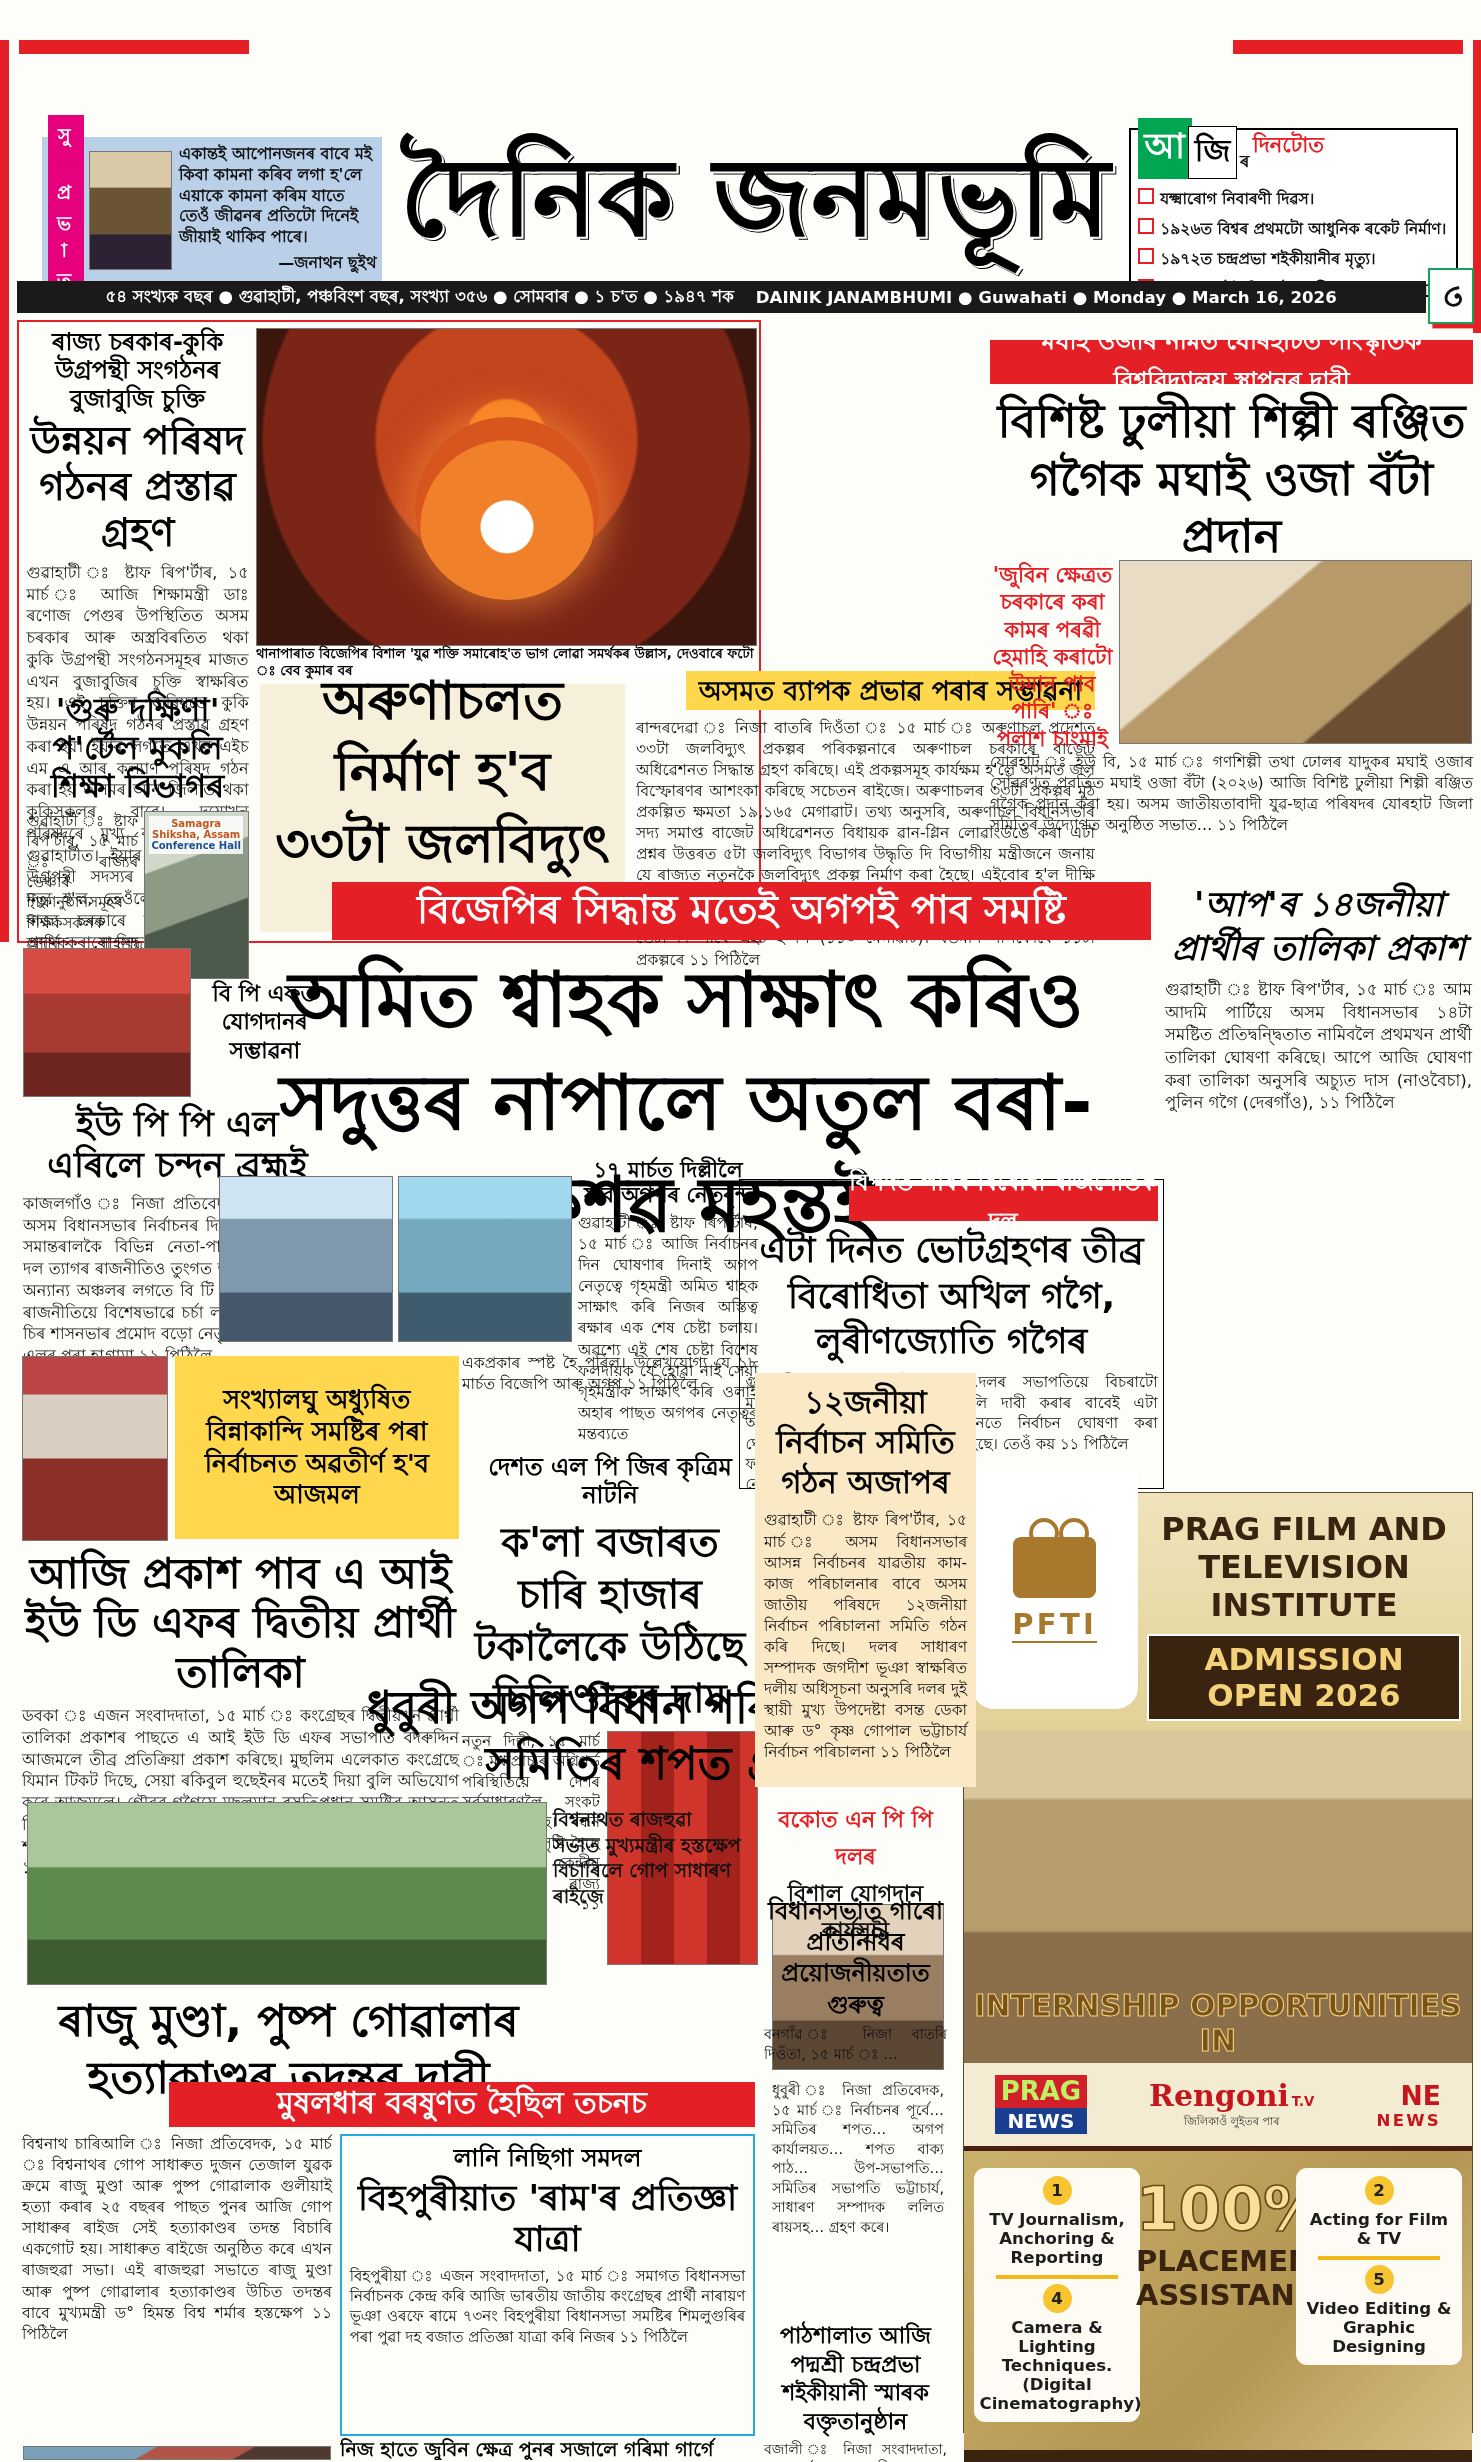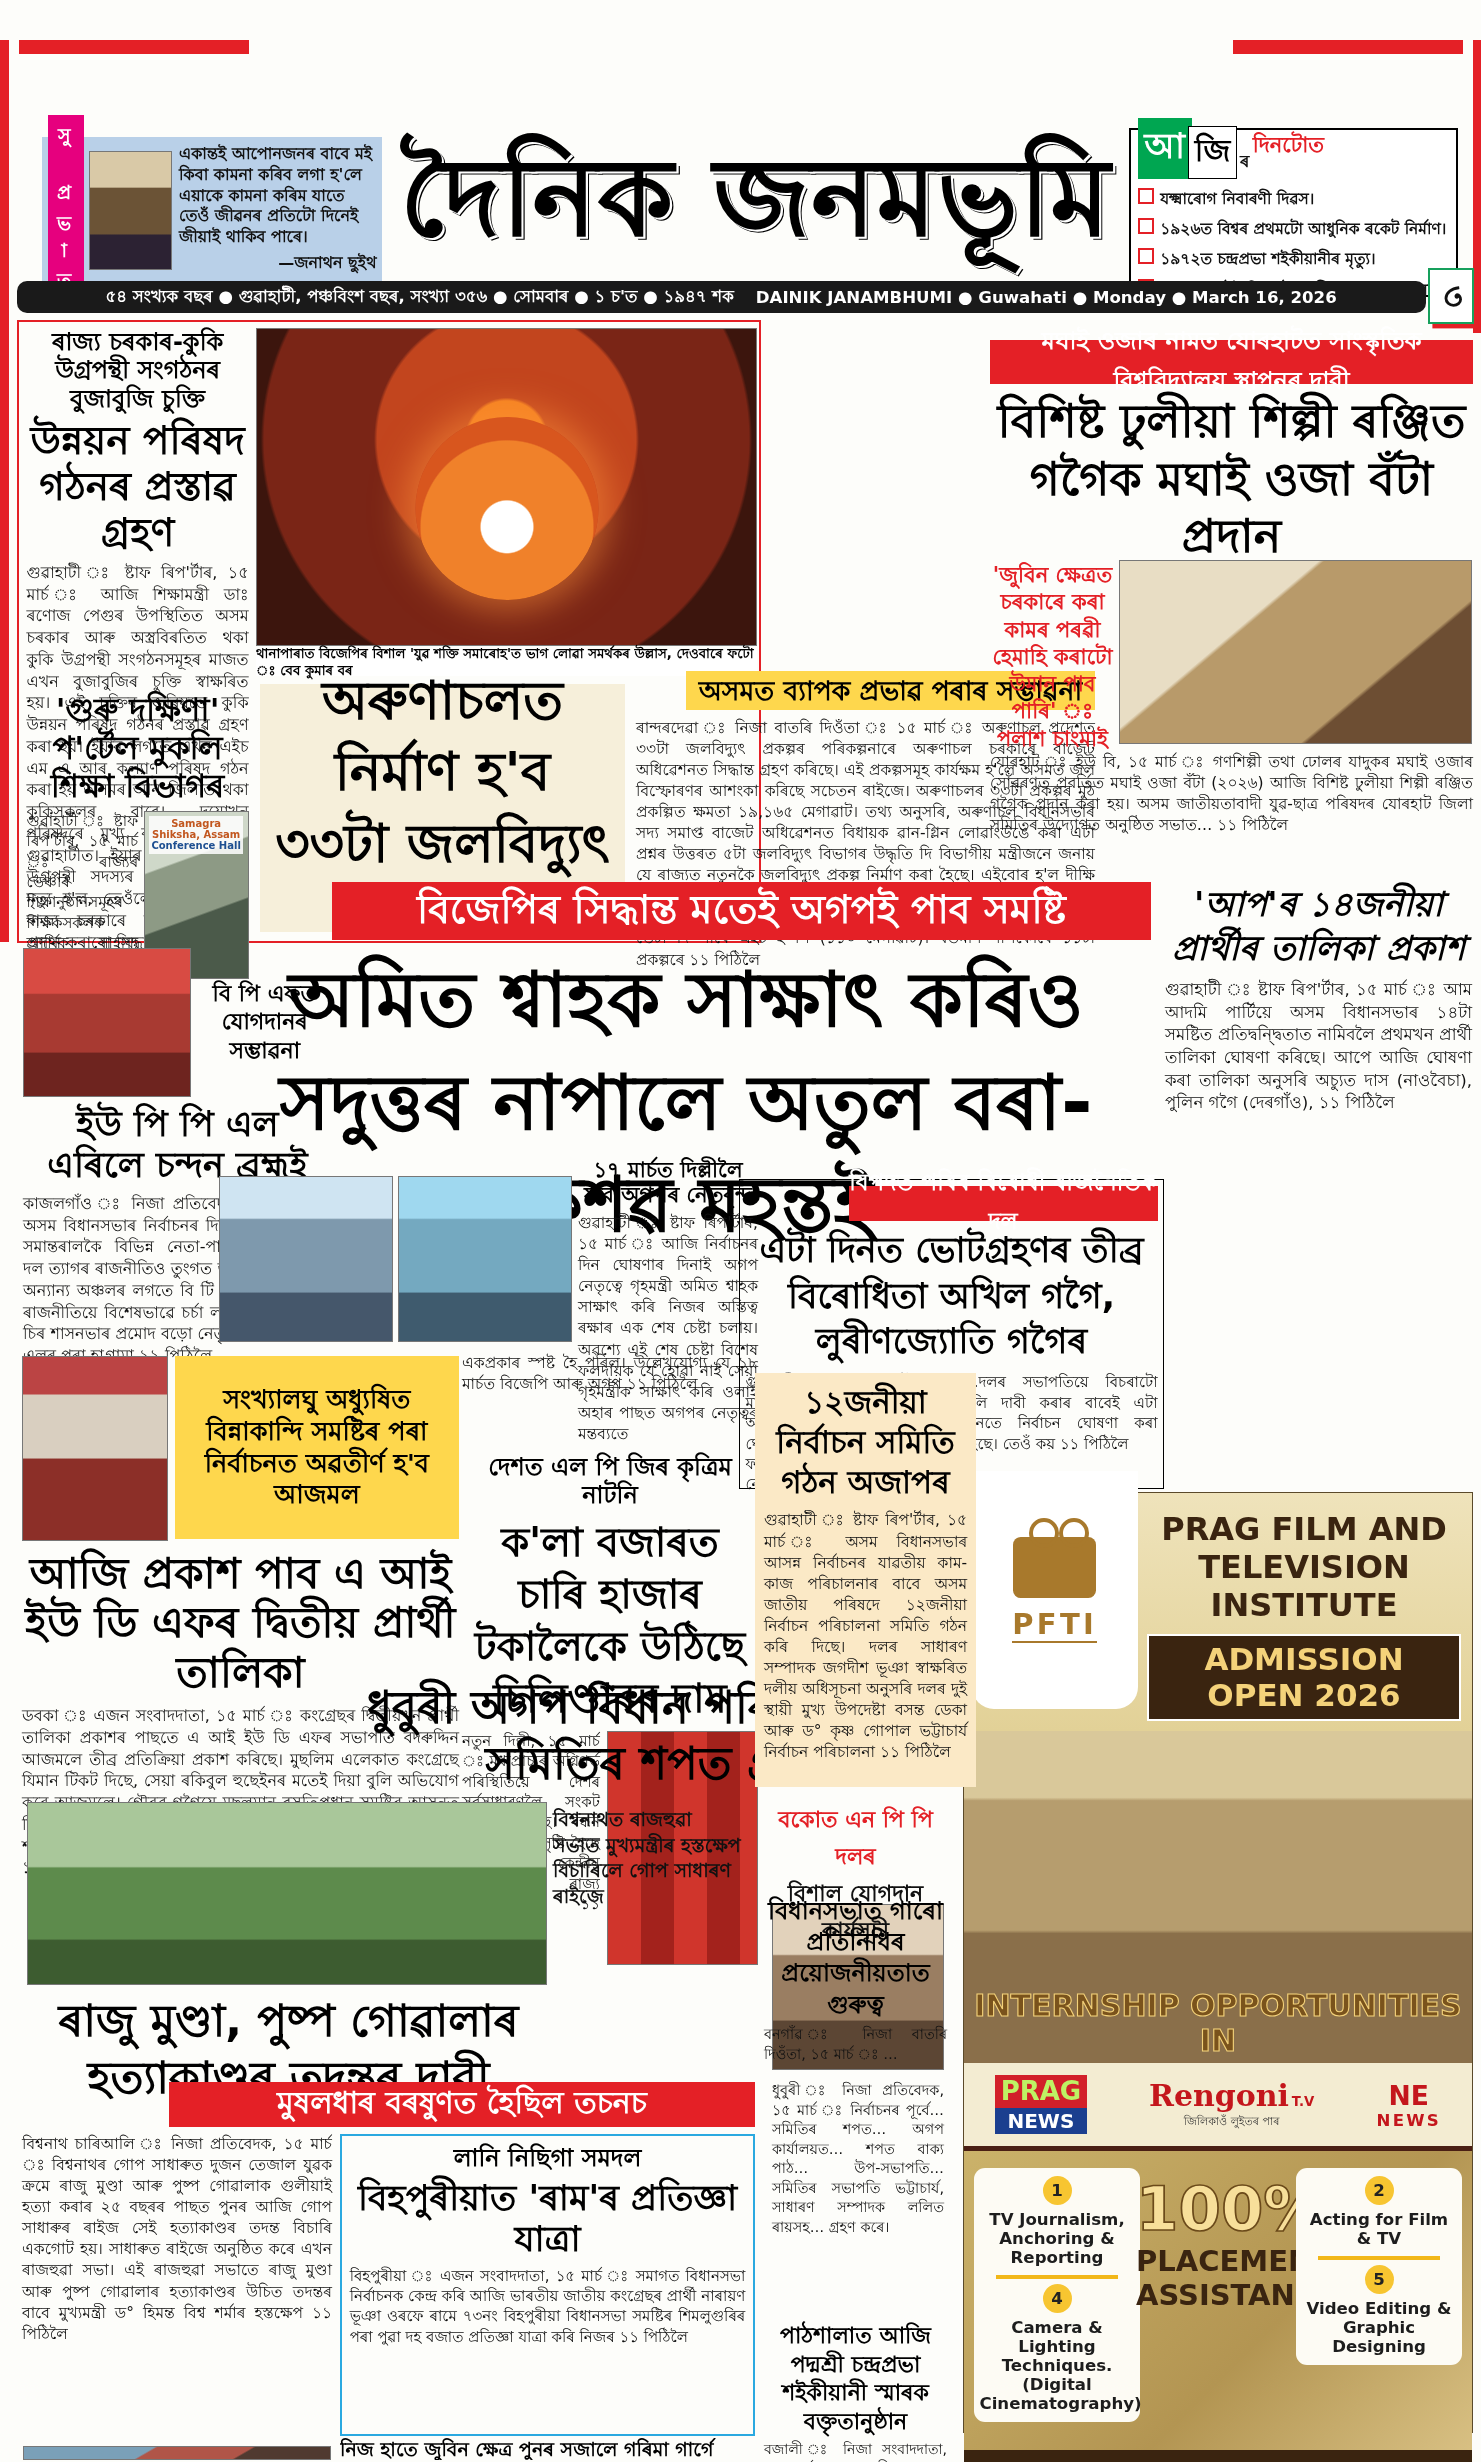--- a/index.html
+++ b/index.html
@@ -59,21 +59,21 @@
       <span style="color:#e42026;font-size:21px;font-weight:bold;margin-bottom:15px;">দিনটোত</span>
     </div>
     <div style="margin-top:7.7px;">
       <div style="font-size:15.5px;font-weight:bold;margin:4.4px 0;"><span style="display:inline-block;width:12px;height:12px;border:2.8px solid #e42026;margin-right:6.6px;"></span><span>যক্ষ্মাৰোগ নিবাৰণী দিৱস।</span></div>
       <div style="font-size:15.5px;font-weight:bold;margin:4.4px 0;"><span style="display:inline-block;width:12px;height:12px;border:2.8px solid #e42026;margin-right:6.6px;"></span><span>১৯২৬ত বিশ্বৰ প্ৰথমটো আধুনিক ৰকেট নিৰ্মাণ।</span></div>
       <div style="font-size:15.5px;font-weight:bold;margin:4.4px 0;"><span style="display:inline-block;width:12px;height:12px;border:2.8px solid #e42026;margin-right:6.6px;"></span><span>১৯৭২ত চন্দ্ৰপ্ৰভা শইকীয়ানীৰ মৃত্যু।</span></div>
       <div style="font-size:15.5px;font-weight:bold;margin:4.4px 0;"><span style="display:inline-block;width:12px;height:12px;border:2.8px solid #e42026;margin-right:6.6px;"></span><span>২০০৫ত টেষ্ট ক্ৰিকেটত শচীনৰ দহ হাজাৰ ৰাণ।</span></div>
     </div>
   </div>
 
-  <div class="abs" style="left:16.6px;top:281px;width:1409px;height:32px;background:#1a1a1a;color:#fff;display:flex;align-items:center;justify-content:center;gap:22px;font-size:16.6px;font-weight:bold;border-radius:10px;">
+  <div class="abs" style="left:16.6px;top:281px;width:1409px;height:32px;background:#1a1a1a;color:#fff;display:flex;align-items:center;justify-content:center;gap:22px;font-size:16.6px;font-weight:bold;">
     <span>৫৪ সংখ্যক বছৰ  ●  গুৱাহাটী, পঞ্চবিংশ বছৰ, সংখ্যা ৩৫৬  ●  সোমবাৰ  ●  ১ চ'ত  ●  ১৯৪৭ শক</span>
     <span>DAINIK JANAMBHUMI  ●  Guwahati  ●  Monday  ●  March 16, 2026</span>
   </div>
   <div class="abs" style="left:1428px;top:268px;width:46px;height:56px;background:#fff;border:2.2px solid #17a05c;box-shadow:4.4px 4.4px 0 #e42026;display:flex;align-items:center;justify-content:center;">
     <span style="font-size:34px;font-weight:bold;transform:rotate(90deg);">৩</span>
   </div>
 
   <div class="abs" style="left:16.6px;top:320px;width:744px;height:623px;border:2.8px solid #e42026;"></div>
 
   <div class="abs" style="left:26.6px;top:328px;width:222px;height:354px;">
@@ -237,21 +237,21 @@
       <div style="text-align:center;font-weight:bold;">
         <div style="background:#d2202a;color:#bef264;font-size:26px;padding:1.1px 5.5px;">PRAG</div>
         <div style="background:#1b3f8f;color:#fff;font-size:20px;padding:1.1px 5.5px;">NEWS</div>
       </div>
       <div style="text-align:center;">
         <span style="color:#c4161c;font-size:30px;font-weight:bold;font-family:'DejaVu Serif',serif;">Rengoni</span>
         <span style="color:#c4161c;font-size:13.3px;font-weight:bold;">T.V</span>
         <div style="font-size:11px;color:#333;">জিলিকাওঁ লুইতৰ পাৰ</div>
       </div>
       <div style="text-align:center;font-weight:bold;">
-        <div style="color:#c4161c;font-size:26.6px;">NE</div>
+        <div style="color:#c4161c;font-size:26.6px;text-align:right;">NE</div>
         <div style="color:#c4161c;font-size:16.6px;letter-spacing:2.2px;">NEWS</div>
       </div>
     </div>
 
     <div style="position:relative;height:299px;background:linear-gradient(135deg,#cbb26a,#b39552 60%,#d8c083);">
       <div class="adcard" style="position:absolute;left:10px;top:16.6px;width:155px;">
         <div class="adnum">1</div>
         <div style="font-size:16.6px;">TV Journalism, Anchoring &amp; Reporting</div>
         <div style="height:4.4px;background:#f2b718;margin:7.7px 16.6px 5.5px;"></div>
         <div class="adnum">4</div>

